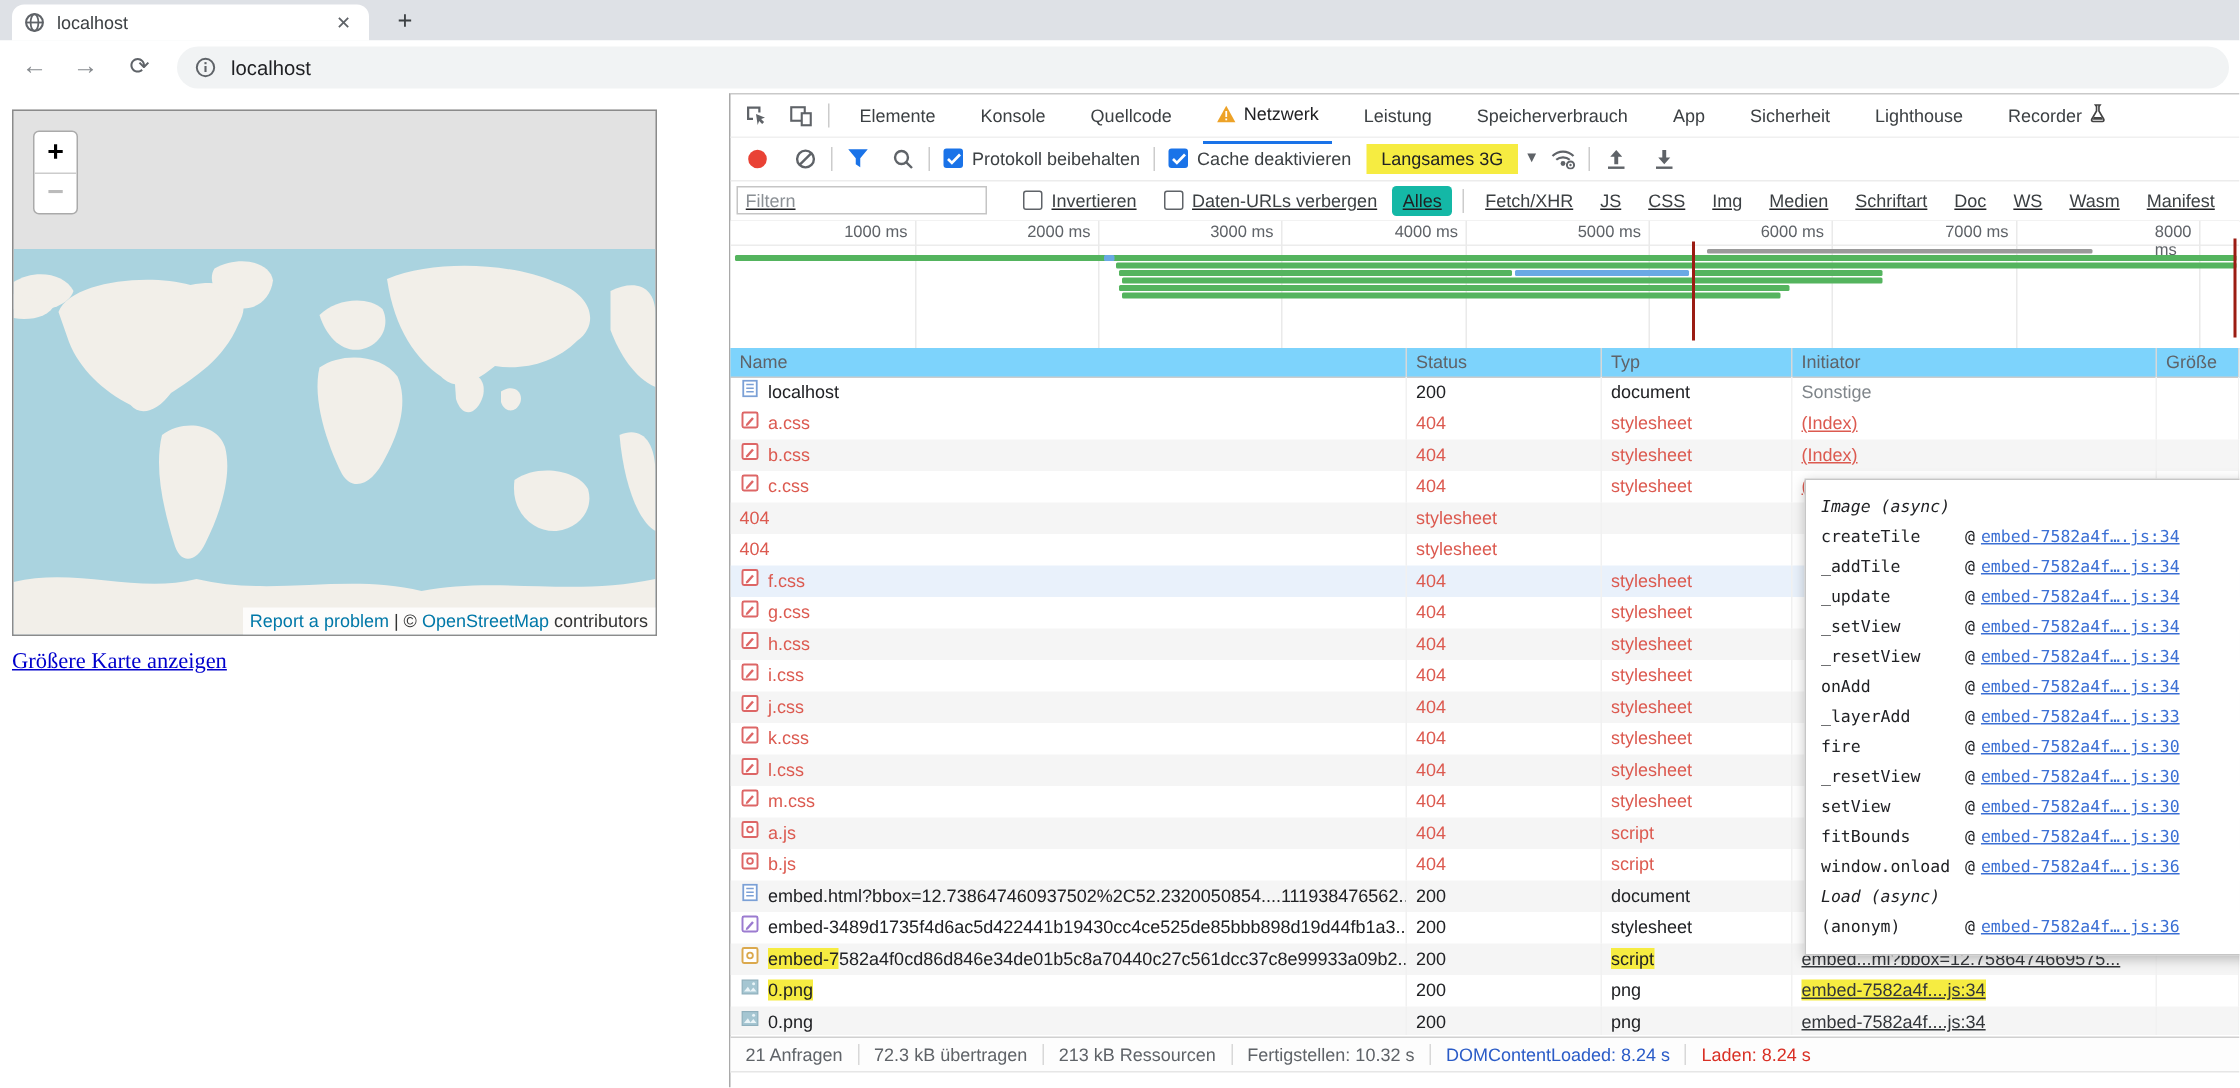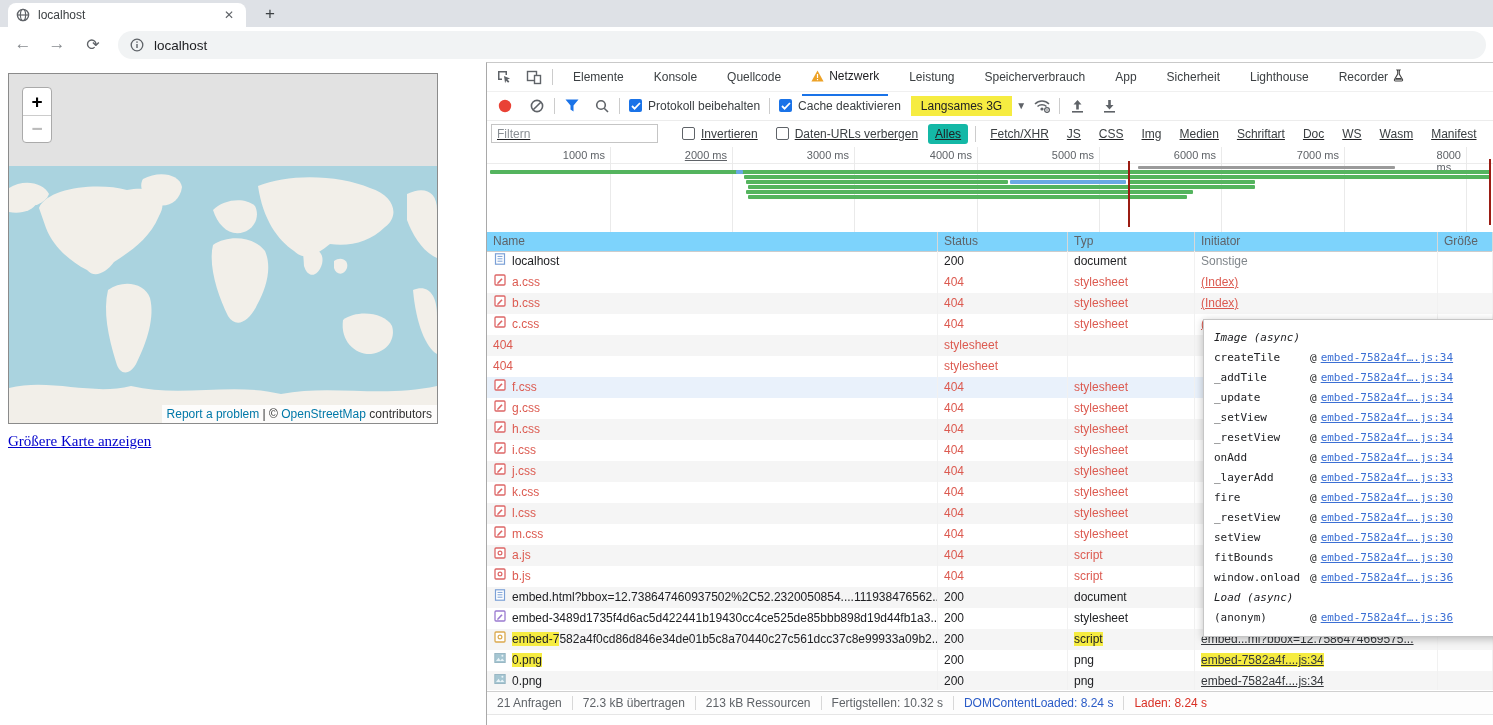--- a/index.html
+++ b/index.html
@@ -320,21 +320,21 @@
         <span class="pill">Sonstige</span>
       </span>
 
   </div>
 
   <div class="ovw" id="overview">
     <div class="ruler"></div>
   <div class="grid" style="left: 123px;"></div>
       <div class="tick" style="left: 123px;">1000 ms</div>
       <div class="grid" style="left: 245px;"></div>
-      <div class="tick" style="left: 245px; text-decoration: underline;">2000 ms</div>
+      <div class="tick" style="left: 245px;">2000 ms</div>
       <div class="grid" style="left: 367px;"></div>
       <div class="tick" style="left: 367px;">3000 ms</div>
       <div class="grid" style="left: 490px;"></div>
       <div class="tick" style="left: 490px;">4000 ms</div>
       <div class="grid" style="left: 612px;"></div>
       <div class="tick" style="left: 612px; padding-left: 16px;">5000 ms</div>
       <div class="grid" style="left: 734px;"></div>
       <div class="tick" style="left: 734px;">6000 ms</div>
       <div class="grid" style="left: 857px;"></div>
       <div class="tick" style="left: 857px;">7000 ms</div>

